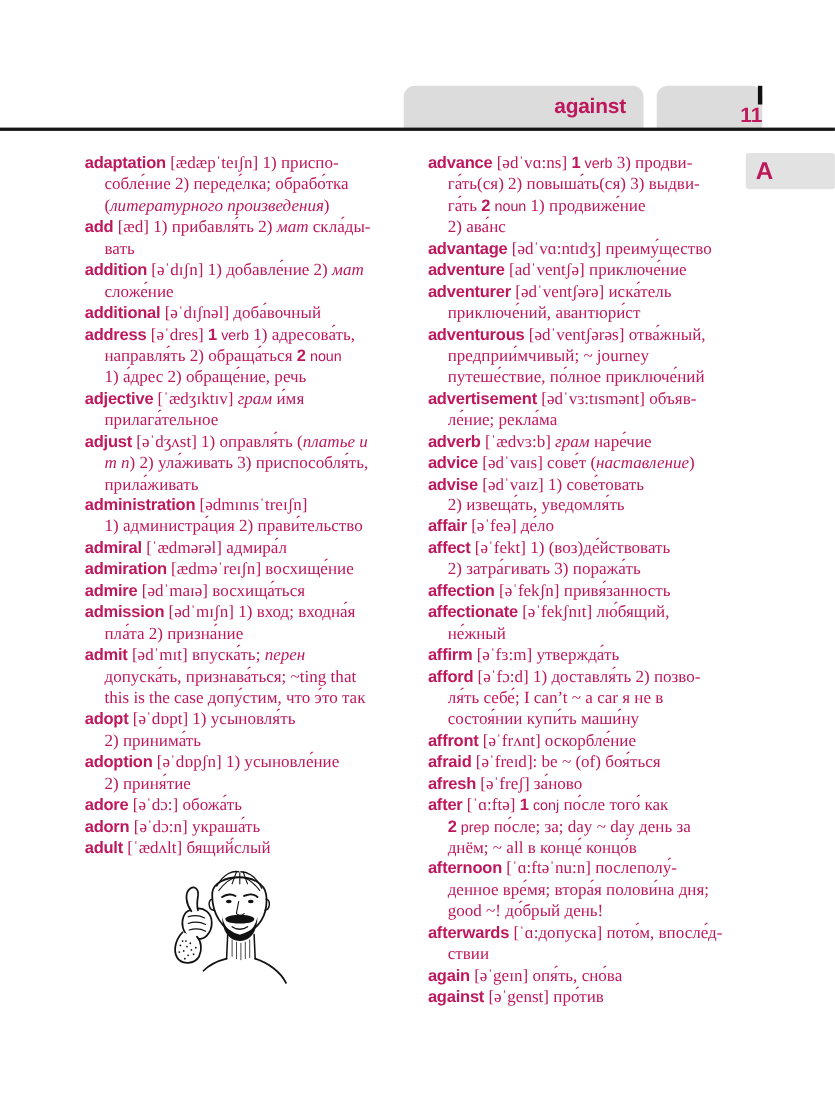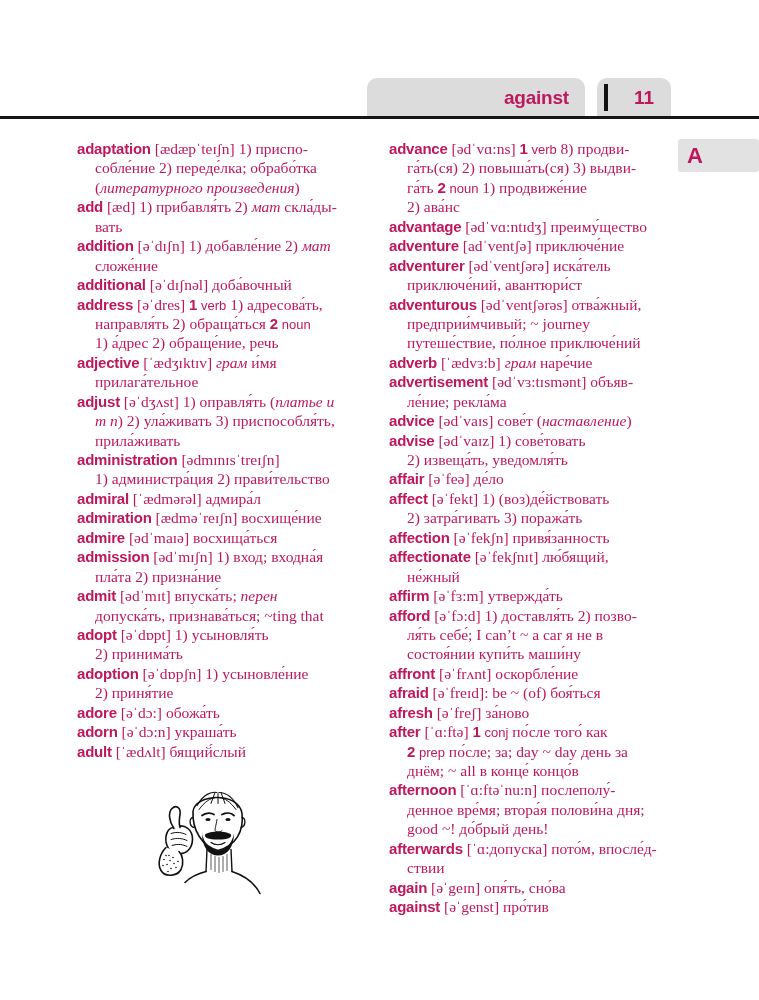--- a/index.html
+++ b/index.html
@@ -13,23 +13,23 @@
     position:absolute; left:367px; top:78px; width:218px; height:39px;
     background:#dcdcdc; border-radius:10px 10px 0 0;
     display:flex; align-items:center; justify-content:flex-end;
     padding-right:16px; box-sizing:border-box;
   }
   .guide-word {
     font-family:"Liberation Sans", sans-serif; font-weight:700;
     font-size:19px; letter-spacing:-0.2px;
   }
   .page-tab {
-    position:absolute; left:597px; top:78px; width:74px; height:39px;
+    position:absolute; left:597px; top:78px; width:96px; height:39px;
     background:#dcdcdc; border-radius:10px 10px 0 0;
-    display:flex; align-items:center; box-sizing:border-box; padding-left:7px;
+    display:flex; align-items:flex-end; box-sizing:border-box; padding-left:7px;flex-direction:column;
   }
   .vbar { width:4px; height:27px; background:#111; }
   .page-number {
     font-family:"Liberation Sans", sans-serif; font-weight:700;
     font-size:19px; margin-left:26px;
   }
   .head-rule { position:absolute; left:0; top:116px; width:759px; height:3px; background:#161616; }
   
   .letter-tab {
     position:absolute; left:678px; top:139px; width:81px; height:33px;
@@ -114,20 +114,21 @@
       <div class="entry">
         <div class="line"><span class="seg-h">admire</span><span class="seg-n"> [ədˈmaɪə] восхища́ться</span></div>
       </div>
       <div class="entry">
         <div class="line"><span class="seg-h">admission</span><span class="seg-n"> [ədˈmɪʃn] 1) вход; входна́я</span></div>
         <div class="line cont"><span class="seg-n">пла́та 2) призна́ние</span></div>
       </div>
       <div class="entry">
         <div class="line"><span class="seg-h">admit</span><span class="seg-n"> [ədˈmɪt] впуска́ть; </span><span class="seg-i">перен</span></div>
         <div class="line cont"><span class="seg-n">допуска́ть, признава́ться; ~ting that</span></div>
+        <div class="line cont"><span class="seg-n">this is the case допу́стим, что э́то так</span></div>
       </div>
       <div class="entry">
         <div class="line"><span class="seg-h">adopt</span><span class="seg-n"> [əˈdɒpt] 1) усыновля́ть</span></div>
         <div class="line cont"><span class="seg-n">2) принима́ть</span></div>
       </div>
       <div class="entry">
         <div class="line"><span class="seg-h">adoption</span><span class="seg-n"> [əˈdɒpʃn] 1) усыновле́ние</span></div>
         <div class="line cont"><span class="seg-n">2) приня́тие</span></div>
       </div>
       <div class="entry">
@@ -135,46 +136,46 @@
       </div>
       <div class="entry">
         <div class="line"><span class="seg-h">adorn</span><span class="seg-n"> [əˈdɔ:n] украша́ть</span></div>
       </div>
       <div class="entry">
         <div class="line"><span class="seg-h">adult</span><span class="seg-n"> [ˈædʌlt] бящий́слый</span></div>
       </div>
     </div>
   <div class="col" id="col-right">
       <div class="entry">
-        <div class="line"><span class="seg-h">advance</span><span class="seg-n"> [ədˈvɑ:ns] </span><span class="seg-b">1</span><span class="seg-p"> verb</span><span class="seg-n"> 8) продви-</span></div>
+        <div class="line"><span class="seg-h">advance</span><span class="seg-n"> [ədˈvɑ:ns] </span><span class="seg-b">1</span><span class="seg-p"> verb</span><span class="seg-n"> 3) продви-</span></div>
         <div class="line cont"><span class="seg-n">га́ть(ся) 2) повыша́ть(ся) 3) выдви-</span></div>
         <div class="line cont"><span class="seg-n">га́ть </span><span class="seg-b">2</span><span class="seg-p"> noun</span><span class="seg-n"> 1) продвиже́ние</span></div>
         <div class="line cont"><span class="seg-n">2) ава́нс</span></div>
       </div>
       <div class="entry">
         <div class="line"><span class="seg-h">advantage</span><span class="seg-n"> [ədˈvɑ:ntɪdʒ] преиму́щество</span></div>
       </div>
       <div class="entry">
         <div class="line"><span class="seg-h">adventure</span><span class="seg-n"> [adˈventʃə] приключе́ние</span></div>
       </div>
       <div class="entry">
         <div class="line"><span class="seg-h">adventurer</span><span class="seg-n"> [ədˈventʃərə] иска́тель</span></div>
         <div class="line cont"><span class="seg-n">приключе́ний, авантюри́ст</span></div>
       </div>
       <div class="entry">
         <div class="line"><span class="seg-h">adventurous</span><span class="seg-n"> [ədˈventʃərəs] отва́жный,</span></div>
         <div class="line cont"><span class="seg-n">предприи́мчивый; ~ journey</span></div>
         <div class="line cont"><span class="seg-n">путеше́ствие, по́лное приключе́ний</span></div>
       </div>
       <div class="entry">
-        <div class="line"><span class="seg-h">adverb</span><span class="seg-n"> [ˈædvɜ:b] </span><span class="seg-i">грам</span><span class="seg-n"> наре́чие</span></div>
-      </div>
-      <div class="entry">
         <div class="line"><span class="seg-h">advertisement</span><span class="seg-n"> [ədˈvɜ:tɪsmənt] объяв-</span></div>
         <div class="line cont"><span class="seg-n">ле́ние; рекла́ма</span></div>
+      </div>
+      <div class="entry">
+        <div class="line"><span class="seg-h">adverb</span><span class="seg-n"> [ˈædvɜ:b] </span><span class="seg-i">грам</span><span class="seg-n"> наре́чие</span></div>
       </div>
       <div class="entry">
         <div class="line"><span class="seg-h">advice</span><span class="seg-n"> [ədˈvaɪs] сове́т (</span><span class="seg-i">наставление</span><span class="seg-n">)</span></div>
       </div>
       <div class="entry">
         <div class="line"><span class="seg-h">advise</span><span class="seg-n"> [ədˈvaɪz] 1) сове́товать</span></div>
         <div class="line cont"><span class="seg-n">2) извеща́ть, уведомля́ть</span></div>
       </div>
       <div class="entry">
         <div class="line"><span class="seg-h">affair</span><span class="seg-n"> [əˈfeə] де́ло</span></div>

